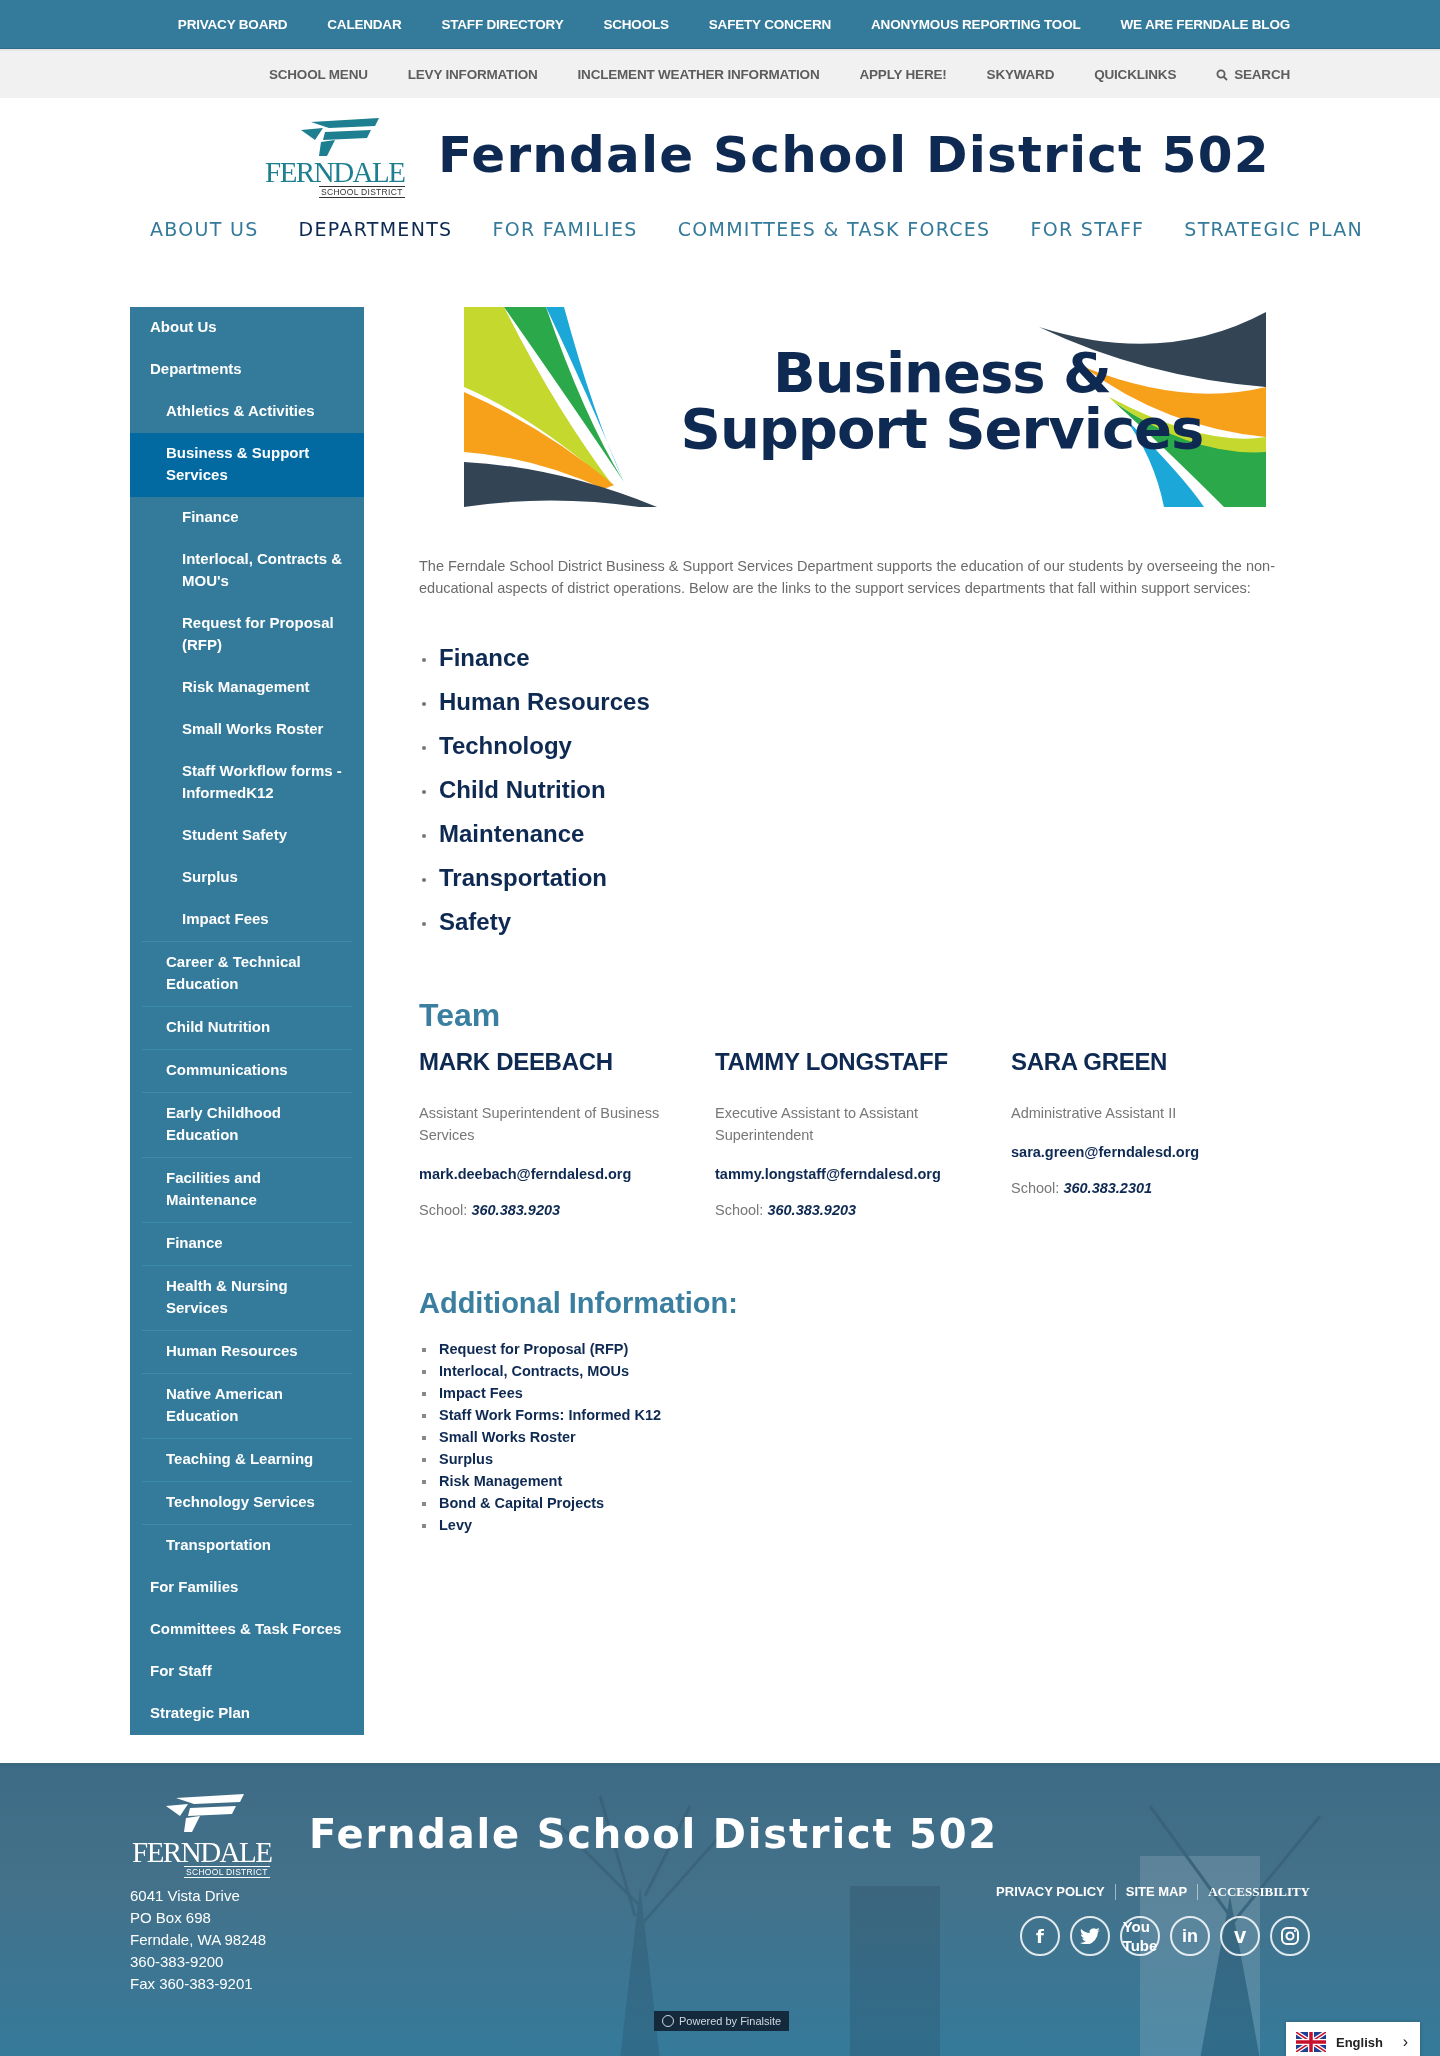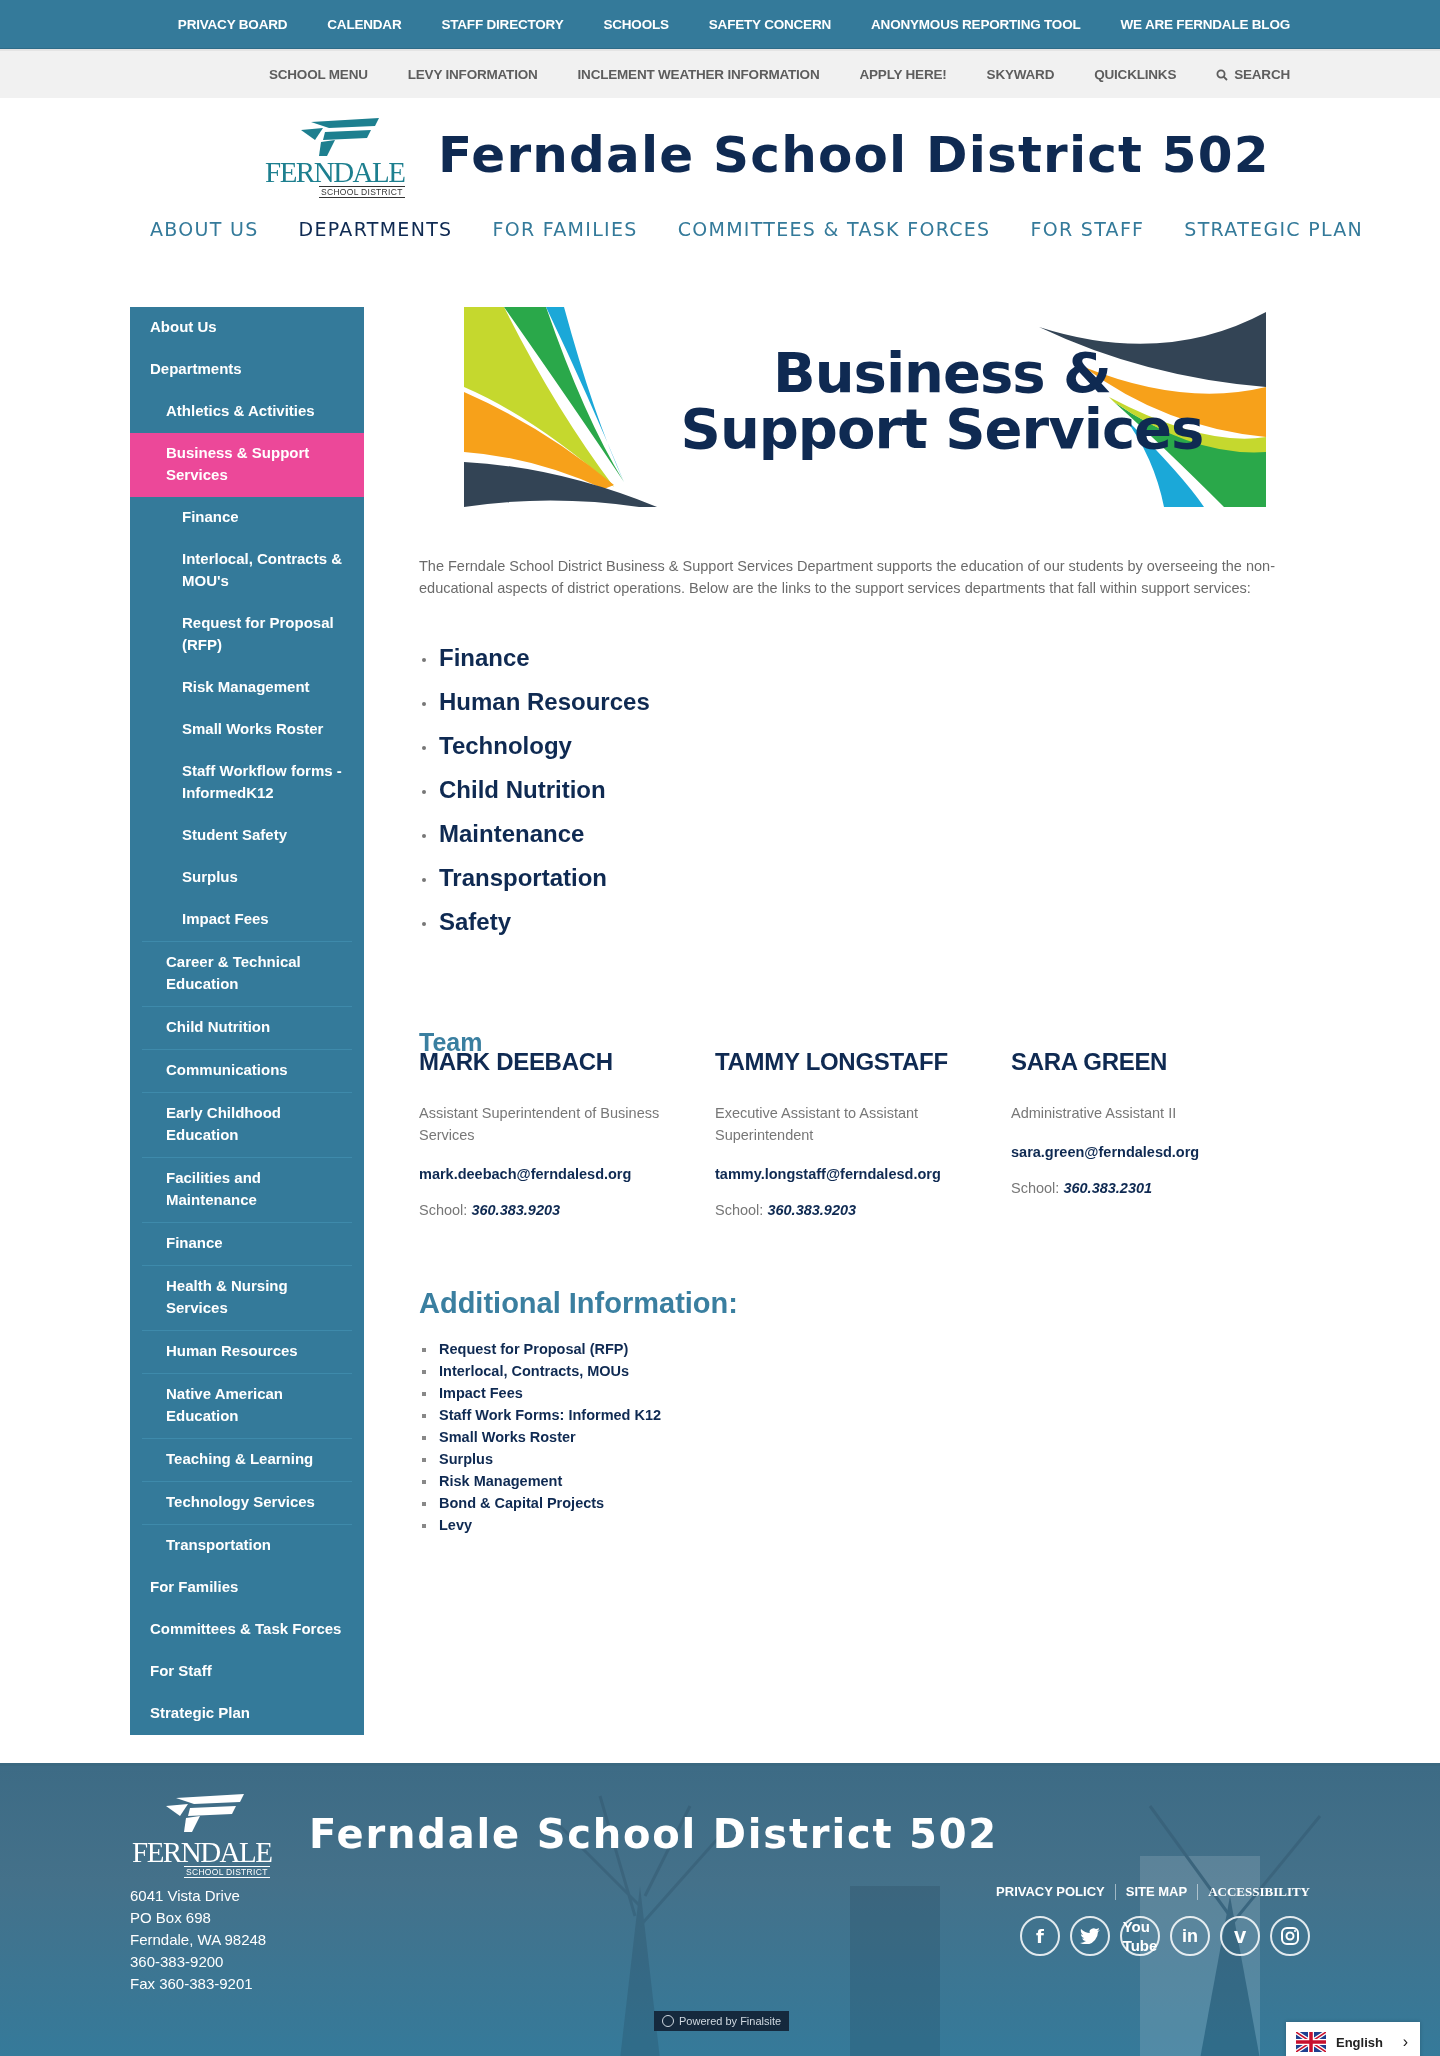--- a/index.html
+++ b/index.html
@@ -21,32 +21,32 @@
   .main-nav { position: absolute; left: 150px; top: 218px; display: flex; }
   .main-nav a { font-size: 19px; letter-spacing: 1.3px; color: #347a9a; margin-right: 40px; font-family: "DejaVu Sans", sans-serif; font-weight: normal; }
   .main-nav a.active { color: #0f2a52; }
 
   
   .sidebar { position: absolute; left: 130px; top: 307px; width: 234px; background: #347a9a; padding: 0 0 0 0; }
   .sidebar .item { display: block; color: #fff; font-weight: bold; font-size: 15px; line-height: 22px; }
   .sidebar .l1 { padding: 9px 12px 11px 20px; }
   .sidebar .l2 { margin: 0 12px 0 12px; padding: 9px 10px 11px 24px; border-bottom: 1px solid #3e8aab; }
   .sidebar .l2.noborder { border-bottom: none; }
-  .sidebar .l2.active { margin: 0; padding: 9px 20px 11px 36px; background: #ec4899; border-bottom: none; }
+  .sidebar .l2.active { margin: 0; padding: 9px 20px 11px 36px; background: #0369a1; border-bottom: none; }
   .sidebar .l3 { padding: 9px 14px 11px 52px; }
 
   
   .content { position: absolute; left: 419px; top: 307px; width: 888px; }
   .banner { position: absolute; left: 45px; top: 0; width: 956px; height: 200px; }
   .banner-text { position: absolute; left: 0; top: 38px; width: 100%; text-align: center; font-family: "DejaVu Sans", sans-serif; font-size: 56px; line-height: 56px; color: #0f2a52; font-weight: bold; letter-spacing: -1px; }
   .intro { position: absolute; left: 0; top: 248px; width: 888px; font-size: 14.5px; line-height: 22px; color: #6b6b6b; }
   .dept-list { position: absolute; left: 0; top: 329px; list-style: none; }
   .dept-list li { font-size: 24px; line-height: 44px; color: #0f2a52; font-weight: bold; position: relative; padding-left: 20px; }
   .dept-list li::before { content: ""; position: absolute; left: 3px; top: 22px; width: 4px; height: 4px; background: #777; border-radius: 50%; }
-  .team-heading { position: absolute; left: 0; top: 690px; font-size: 25px; color: #3a7fa0; margin-top: 31px; }
+  .team-heading { position: absolute; left: 0; top: 690px; font-size: 32px; color: #3a7fa0; }
   .team { position: absolute; left: 0; top: 741px; width: 888px; display: flex; }
   .member { width: 310px; }
   .member .name { font-size: 24px; font-weight: bold; color: #0f2a52; letter-spacing: -0.3px; height: 38px; }
   .member .role { font-size: 14.5px; line-height: 22px; color: #777; margin-top: 16px; min-height: 44px; }
   .member .role.one { min-height: 22px; }
   .member .email { font-size: 14.5px; color: #0f2a52; font-weight: bold; margin-top: 20px; display: block; }
   .member .phone { font-size: 14.5px; color: #777; margin-top: 20px; }
   .member .phone b { color: #0f2a52; font-style: italic; }
   .addl-heading { position: absolute; left: 0; top: 980px; font-size: 29px; color: #3a7fa0; }
   .addl-list { position: absolute; left: 0; top: 1031px; list-style: none; }

